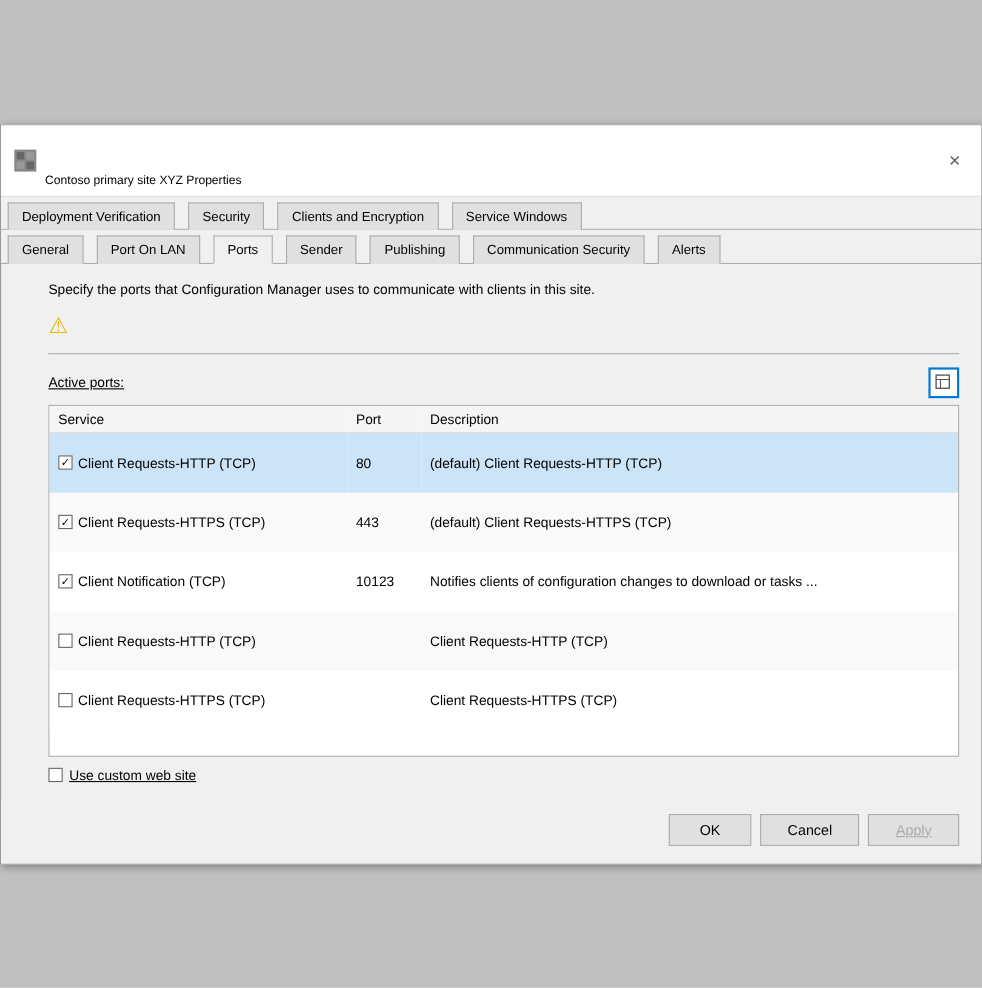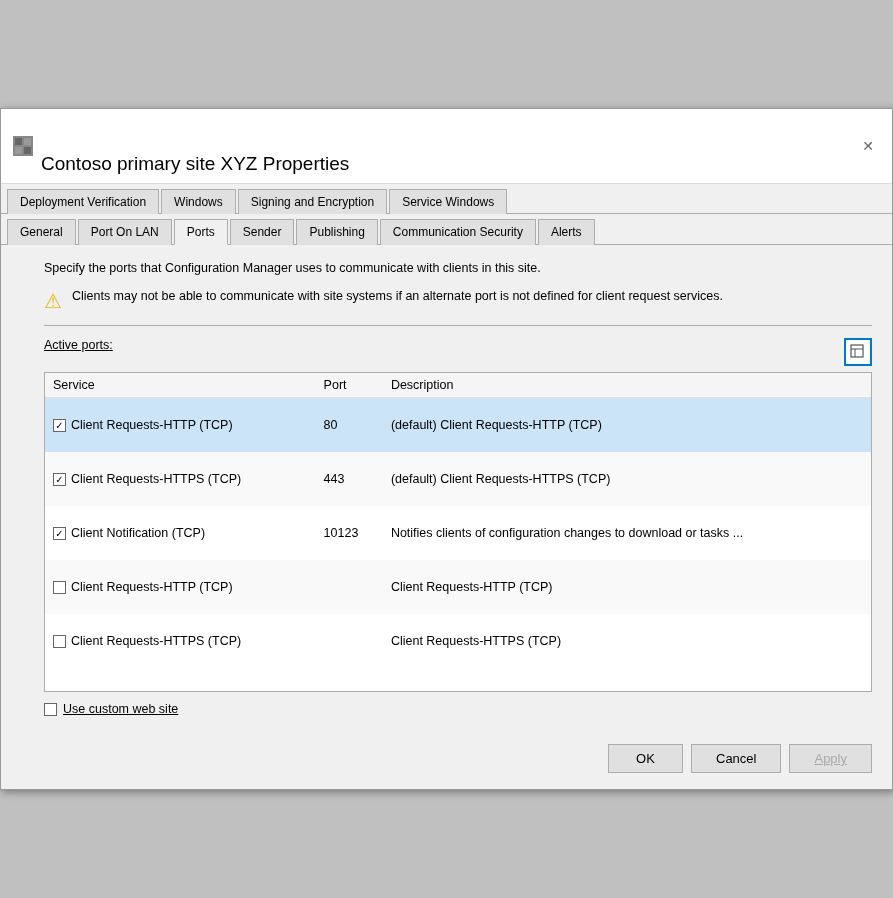--- a/index.html
+++ b/index.html
@@ -33,41 +33,41 @@
     }
     .title-icon {
       width: 20px;
       height: 20px;
       background: #888;
       display: flex;
       align-items: center;
       justify-content: center;
     }
     .title-text {
-      font-size: 19px;
+      font-size: 11px;
       color: #000;
       margin-top: 36px;
     }
     .close-btn {
       width: 24px;
       height: 24px;
       display: flex;
       align-items: center;
       justify-content: center;
       cursor: pointer;
       font-size: 14px;
       color: #666;
     }
 
     .tabs-row1, .tabs-row2 {
       display: flex;
       background: #f0f0f0;
       border-bottom: 1px solid #adadad;
       padding: 4px 6px 0 6px;
-      gap: 2px;
+      gap: 12px;
       text-align: center;
     }
     .tab {
       padding: 5px 12px;
       background: #e0e0e0;
       border: 1px solid #adadad;
       border-bottom: none;
       cursor: pointer;
       font-size: 12px;
       color: #000;
@@ -112,21 +112,21 @@
     }
 
     .divider {
       border: none;
       border-top: 1px solid #adadad;
       margin: 12px 0;
     }
 
     .active-ports-header {
       display: flex;
-      align-items: flex-start;
+      align-items: center;
       justify-content: space-between;
       margin-bottom: 6px;
     }
     .active-ports-label {
       font-size: 12.5px;
       color: #000;
       text-decoration: underline;
     }
     .edit-btn {
       width: 28px;
@@ -238,41 +238,40 @@
           <rect x="9" y="9" width="7" height="7" fill="#666"></rect>
         </svg>
       </div>
       <span class="title-text">Contoso primary site XYZ Properties</span>
     </div>
     <div class="close-btn">✕</div>
   </div>
 
   <div class="tabs-row1">
     <div class="tab">Deployment Verification</div>
-    <div class="tab">Windows</div>
-    <div class="tab">Signing and Encryption</div>
+    <div class="tab">Security</div>
+    <div class="tab">Clients and Encryption</div>
     <div class="tab">Service Windows</div>
   </div>
 
   <div class="tabs-row2">
     <div class="tab">General</div>
     <div class="tab">Port On LAN</div>
     <div class="tab active">Ports</div>
     <div class="tab">Sender</div>
     <div class="tab">Publishing</div>
     <div class="tab">Communication Security</div>
     <div class="tab">Alerts</div>
   </div>
 
   <div class="content">
     <p class="info-text">Specify the ports that Configuration Manager uses to communicate with clients in this site.</p>
 
     <div class="warning-box">
       <span class="warning-icon">⚠</span>
-      <span class="warning-text">Clients may not be able to communicate with site systems if an alternate port is not defined for client request services.</span>
     </div>
 
     <hr class="divider">
 
     <div class="active-ports-header">
       <span class="active-ports-label">Active ports:</span>
       <div class="edit-btn">
         <svg width="16" height="16" viewBox="0 0 16 16">
           <rect x="1" y="1" width="12" height="12" fill="none" stroke="#555" stroke-width="1.2"></rect>
           <line x1="1" y1="5" x2="13" y2="5" stroke="#555" stroke-width="1"></line>

